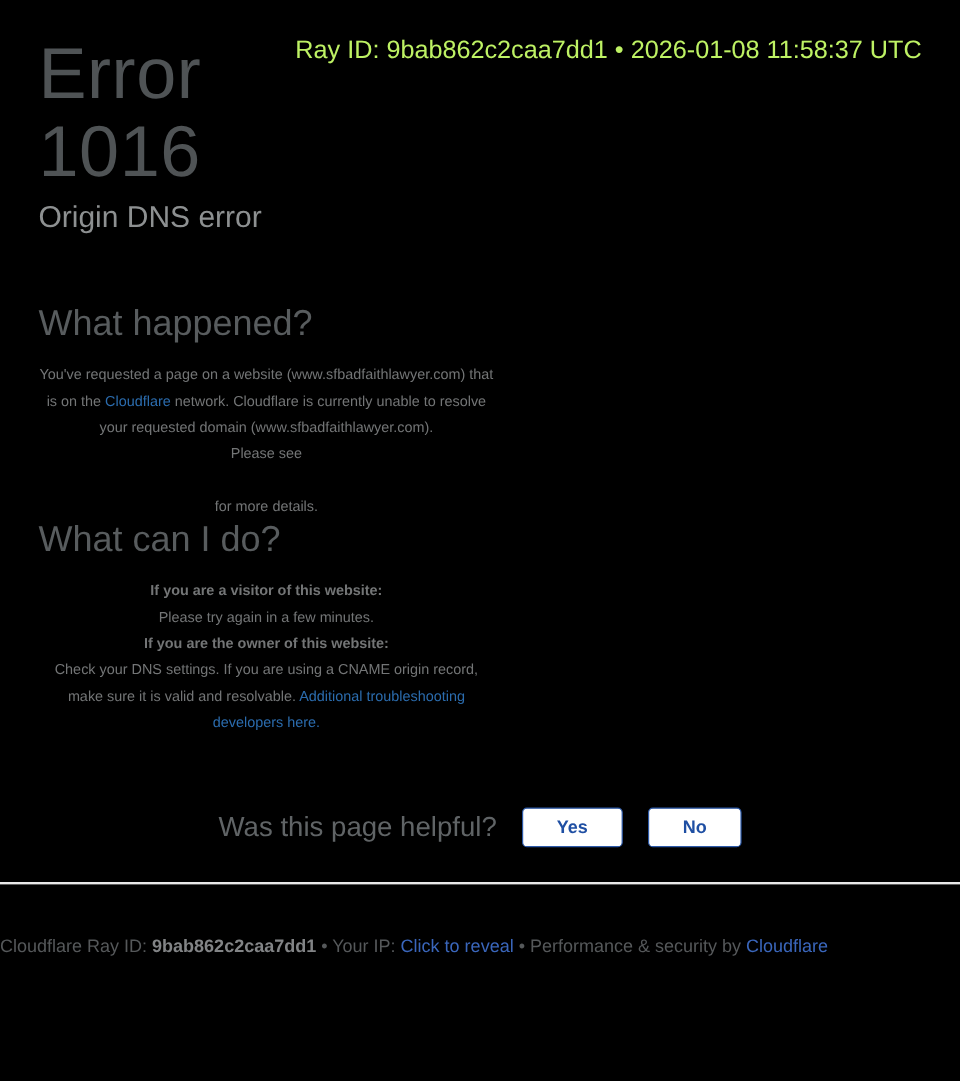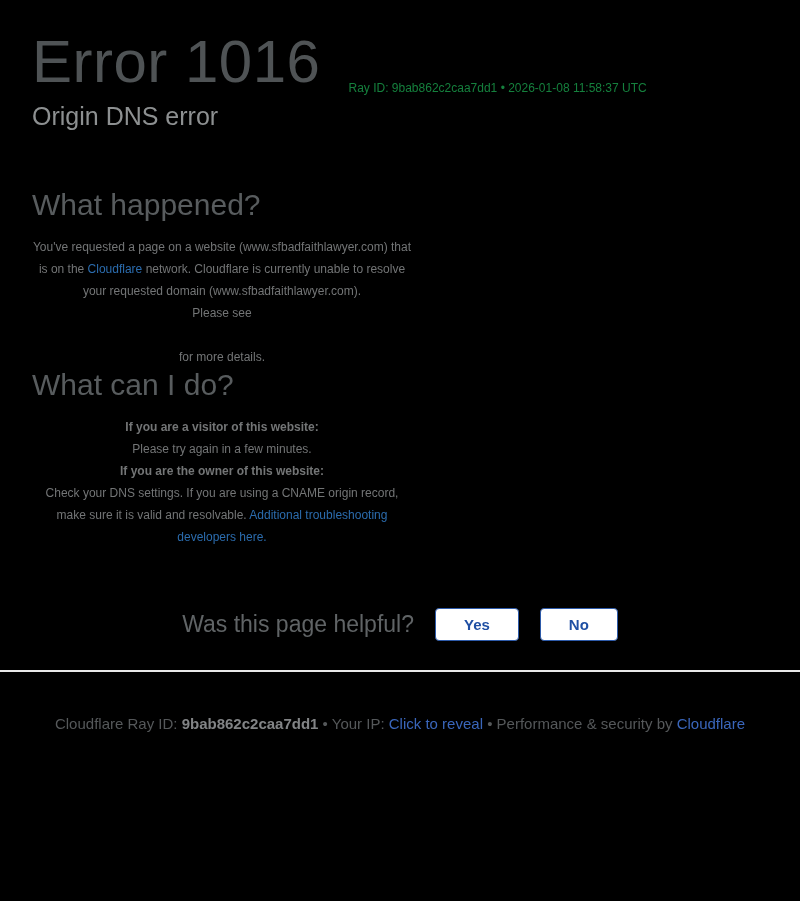--- a/index.html
+++ b/index.html
@@ -9,32 +9,32 @@
   }
   body {
     width: 800px;
     min-height: 901px;
     position: relative;
   }
   .page { width: 800px; min-height: 901px; background: #000000; }
 
   
   .cf-header { padding: 30px 32px 0 32px; }
-  .cf-title-row { display: flex; align-items: flex-end; }
+  .cf-title-row { display: flex; align-items: flex-start; }
   h1.cf-title {
     font-size: 60px;
     font-weight: 300;
     line-height: 1.08;
     color: #4f5355;
     letter-spacing: 0.5px;
   }
   .ray-line {
     margin-left: 28px;
-    font-size: 12px;
-    color: #15803d;
+    font-size: 21px;
+    color: #bef264;
     white-space: nowrap;
   }
   h2.cf-subtitle {
     margin-top: 7px;
     font-size: 25px;
     font-weight: 400;
     color: #8d9091;
   }
 
   
@@ -79,21 +79,20 @@
     cursor: pointer;
   }
 
   
   .cf-footer {
     margin-top: 29px;
     border-top: 2px solid #e8e8e8;
   }
   .cf-footer-text {
     padding-top: 43px;
-    text-align: center;
     font-size: 15px;
     color: #55585a;
   }
   .cf-footer-text strong { color: #828486; font-weight: bold; }
   a.footer-link { color: #3a66bb; text-decoration: none; }
 </style>
 </head>
 <body>
 
 <div class="page">

